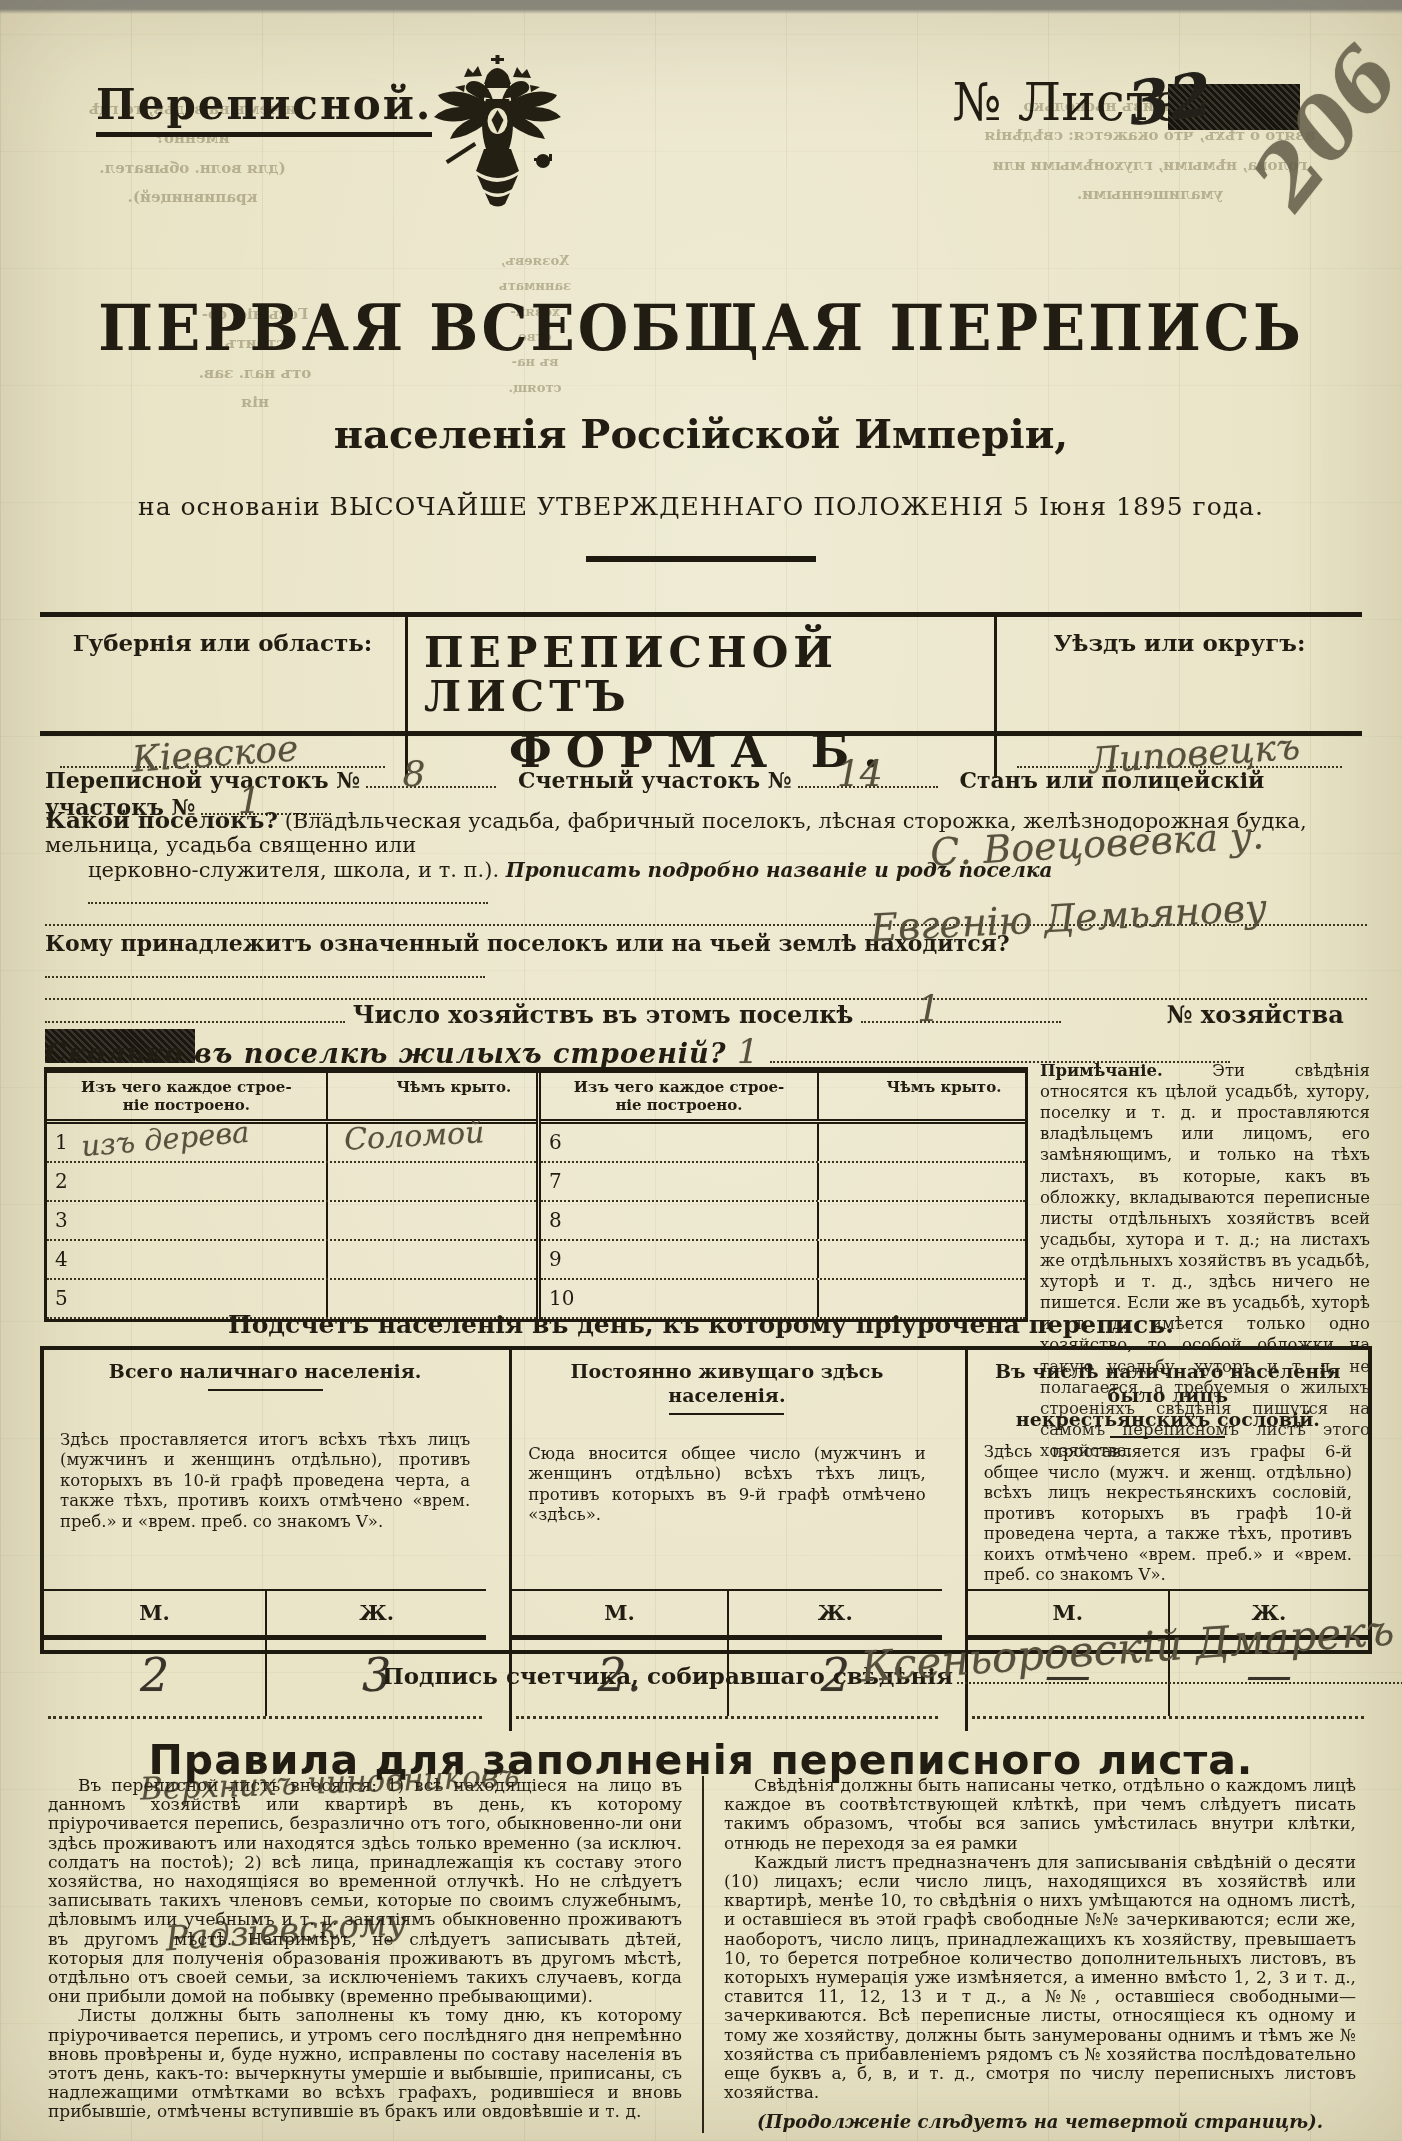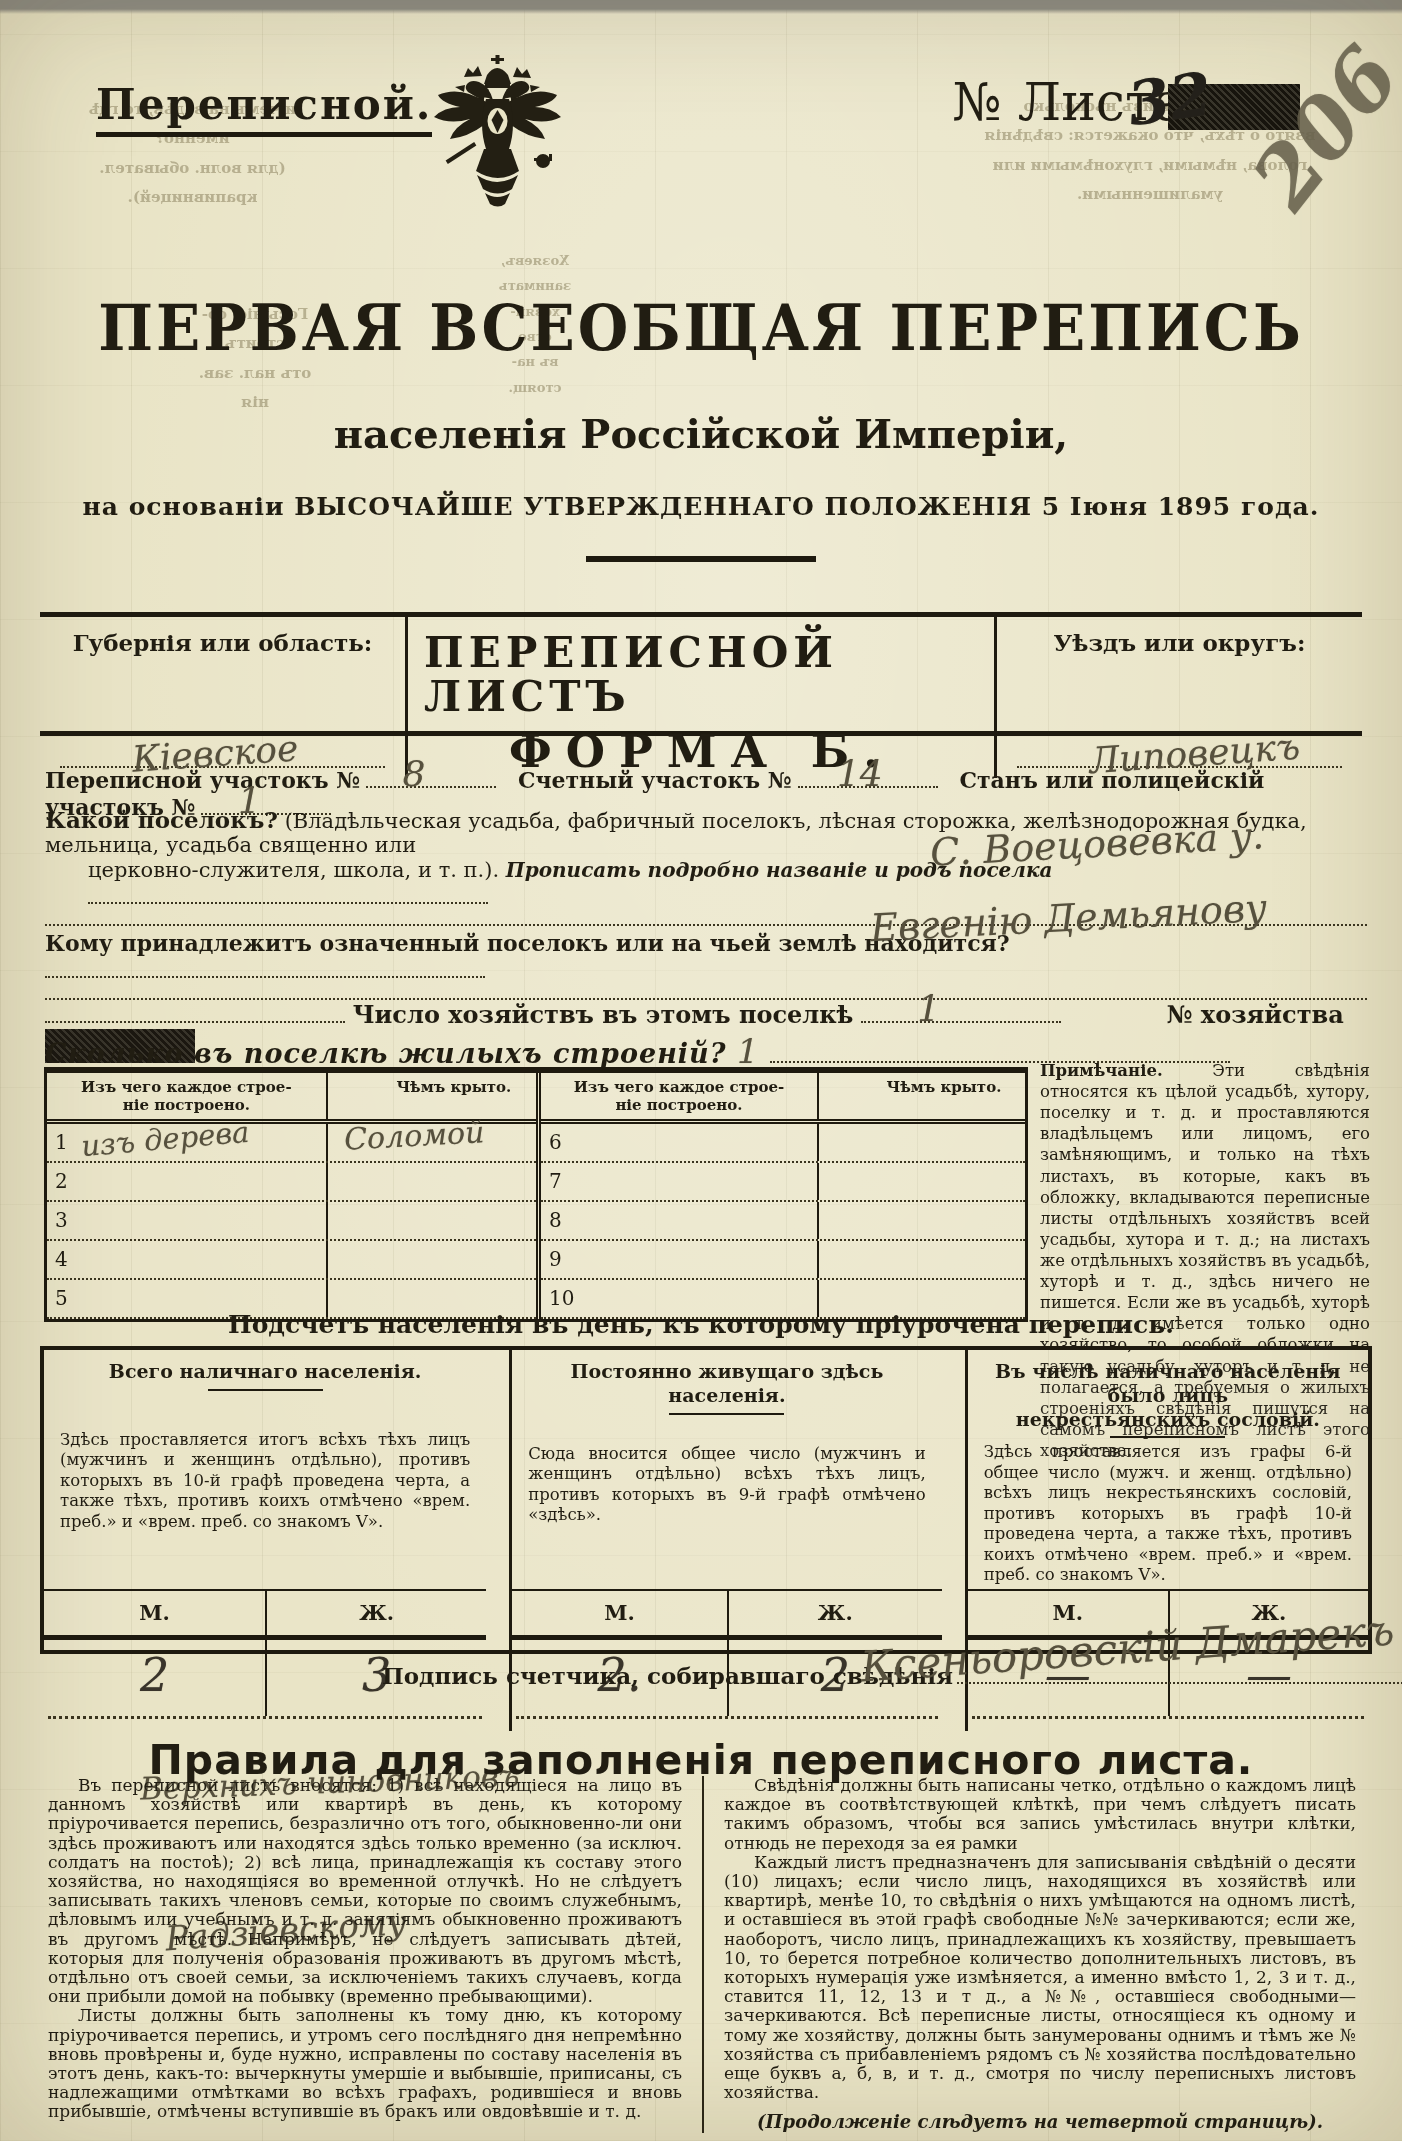--- a/index.html
+++ b/index.html
@@ -31,21 +31,21 @@
   .bezplatno{left:96px;top:80px;font-size:42px;font-weight:bold;letter-spacing:2px;
     border-bottom:5px solid #1e1a0f;padding-bottom:3px;}
   .sheetlbl{left:952px;top:72px;font-size:52px;}
   .sheetbox{left:1168px;top:84px;width:132px;height:46px;background:#17140d;
     background-image:repeating-linear-gradient(45deg, rgba(233,228,200,.16) 0 2px, rgba(0,0,0,0) 2px 5px);}
   .sheetnum{left:1128px;top:64px;font-size:60px;font-weight:bold;transform:rotate(-8deg);z-index:2;color:#23201a;}
   .pencil{left:1238px;top:78px;font-size:84px;transform:rotate(-52deg);color:rgba(103,96,76,.78);font-weight:bold;}
   
   .title1{top:294px;font-size:58px;font-weight:bold;letter-spacing:3px;transform:scaleY(1.1);}
   .title2{top:410px;font-size:40px;font-weight:bold;}
-  .title3{top:492px;font-size:25px;font-weight:bold;letter-spacing:1px;}
+  .title3{top:492px;font-size:25px;font-weight:normal;letter-spacing:1px;}
   .rule1{left:586px;top:556px;width:230px;height:6px;background:#1e1a0f;}
   
   .formbox{left:40px;top:612px;width:1322px;height:114px;border-top:5px solid #1e1a0f;
     border-bottom:5px solid #1e1a0f;display:grid;grid-template-columns:368px 1fr 368px;}
   .fb-cell{position:relative;padding:12px 16px 0 16px;}
   .fb-left{border-right:3px solid #1e1a0f;}
   .fb-right{border-left:3px solid #1e1a0f;}
   .fb-lbl{font-weight:bold;font-size:23px;text-align:center;display:block;}
   .fb-val{position:absolute;left:20px;right:20px;bottom:10px;border-bottom:2px dotted #3a341f;height:40px;}
   .fb-val .hw{position:absolute;left:22%;bottom:-8px;font-size:36px;transform:rotate(-4deg);}

